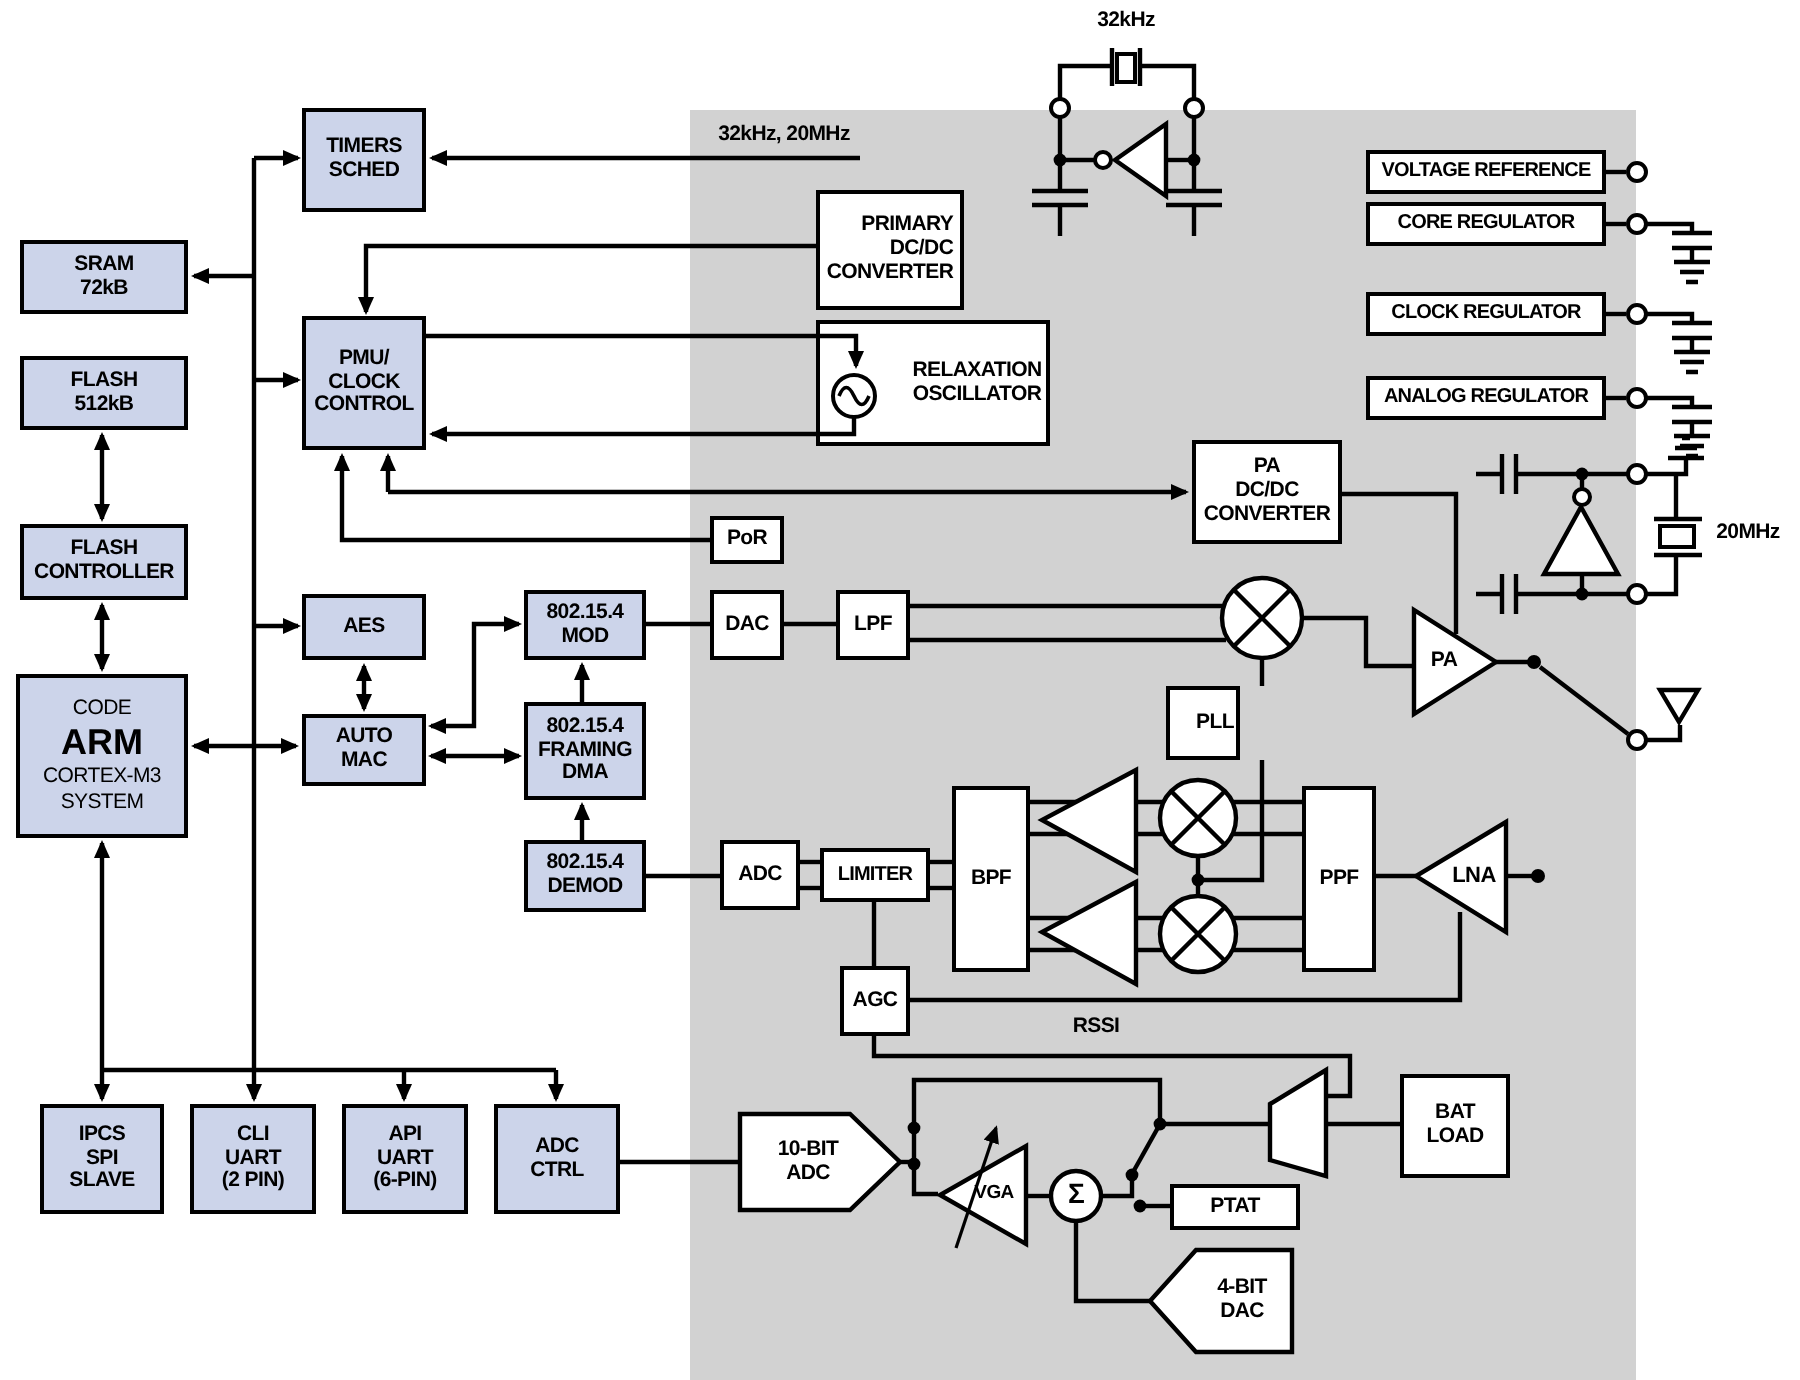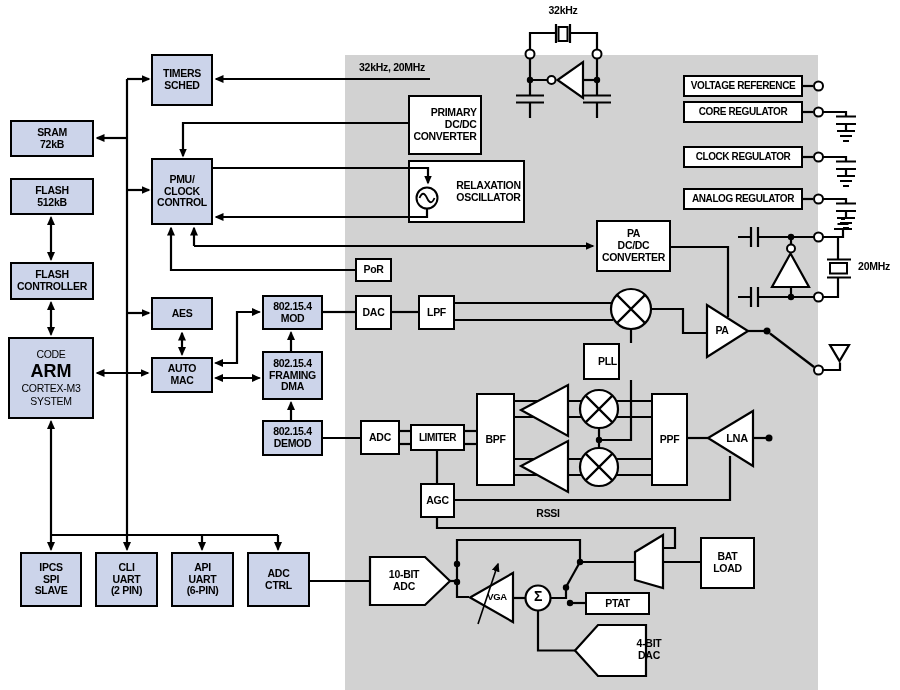--- a/index.html
+++ b/index.html
@@ -276,20 +276,20 @@
       <circle cx="769" cy="438" r="3.5"></circle>
     </g>
   </svg>
 
   <div class="lbl" style="left:392px;top:68px;">32kHz, 20MHz</div>
   <div class="lbl" style="left:563px;top:11px;">32kHz</div>
   <div class="lbl" style="left:874px;top:267px;">20MHz</div>
   <div class="lbl" style="left:548px;top:514px;">RSSI</div>
   <div class="lbl" style="left:404px;top:581px;">10-BIT
 ADC</div>
-  <div class="lbl" style="left:621px;top:650px;margin-left:28px;">4-BIT
+  <div class="lbl" style="left:621px;top:650px;">4-BIT
 DAC</div>
   <div class="lbl" style="left:497px;top:597px;font-size:9.5px;">VGA</div>
   <div class="lbl" style="left:722px;top:331px;">PA</div>
   <div class="lbl" style="left:737px;top:438px;font-size:11px;">LNA</div>
   <div class="lbl" style="left:538px;top:597px;font-size:14px;">Σ</div>
 
 </div>
 
 </body></html>

